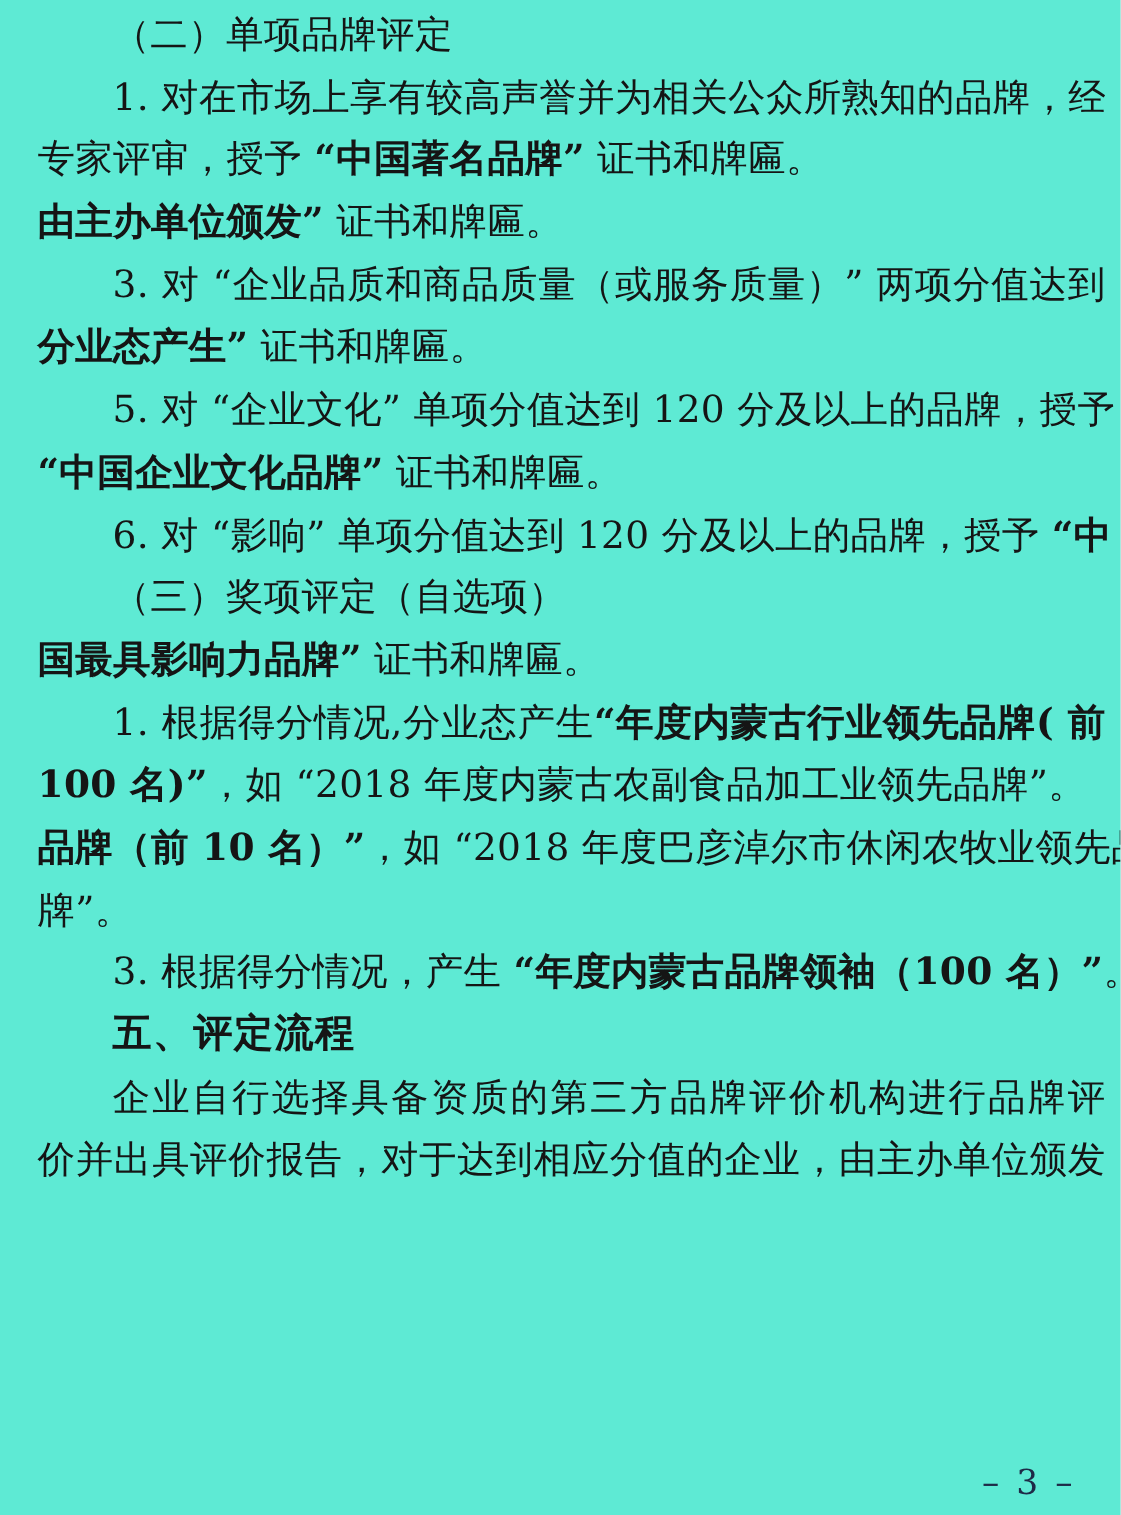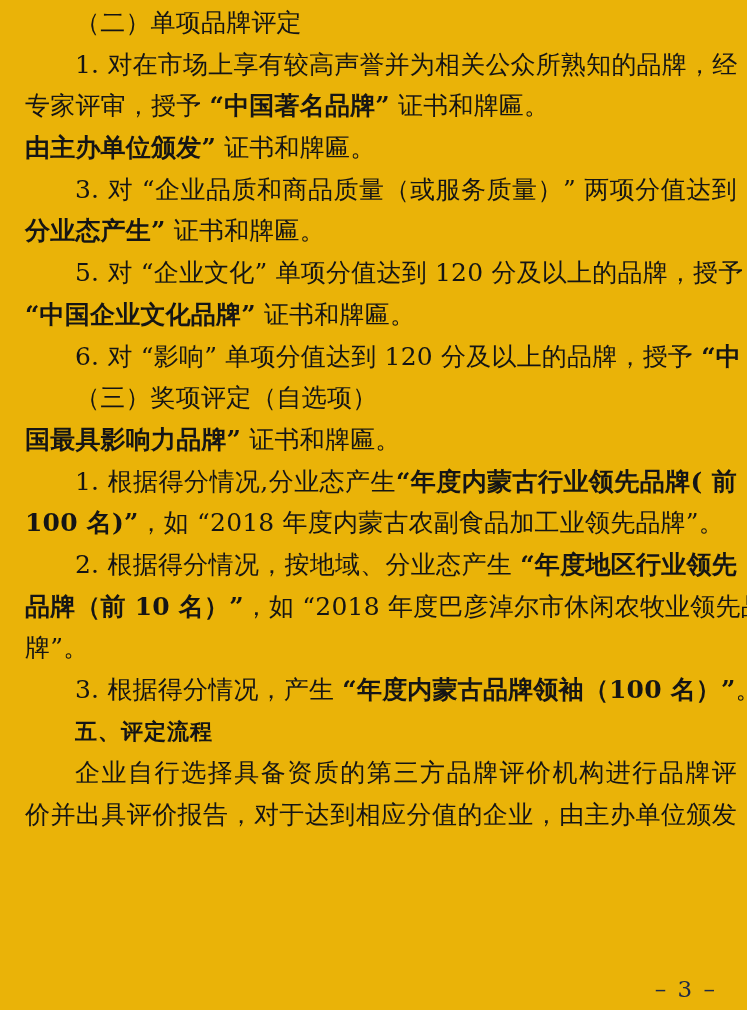--- a/index.html
+++ b/index.html
@@ -1,20 +1,20 @@
 <!DOCTYPE html>
 <html lang="zh"><head>
 <meta charset="utf-8">
 <style>
   html, body { margin: 0; padding: 0; background: #e8e8e8; }
   .page {
     position: relative;
     width: 747px;
     height: 1010px;
-    background: #eab308;
+    background: #5eead4;
     overflow: hidden;
     font-family: "DejaVu Serif", serif;
     color: #151515;
   }
   .doc-body {
     position: absolute;
     top: 2px;
     left: 25px;
     width: 712px;
   }
@@ -30,21 +30,21 @@
   .line.fill {
     text-align: justify;
     text-align-last: justify;
     text-justify: inter-character;
   }
   .line .seg { font-weight: 400; }
   .line .seg.bold { font-weight: 700; }
   .line.hei {
     font-family: "DejaVu Sans", sans-serif;
     font-weight: 700;
-    font-size: 22px;
+    font-size: 26px;
     letter-spacing: 1px;
   }
   .page-number {
     position: absolute;
     top: 976px;
     right: 30px;
     font-size: 23px;
     letter-spacing: 2px;
     color: #1e2a47;
     font-family: "DejaVu Serif", serif;
@@ -61,21 +61,20 @@
       <div class="line"><span class="seg bold">由主办单位颁发”</span><span class="seg"> 证书和牌匾。</span></div>
       <div class="line indent fill"><span class="seg">3. 对 “企业品质和商品质量（或服务质量）” 两项分值达到</span></div>
       <div class="line"><span class="seg bold">分业态产生”</span><span class="seg"> 证书和牌匾。</span></div>
       <div class="line indent fill"><span class="seg">5. 对 “企业文化” 单项分值达到 120 分及以上的品牌，授予</span></div>
       <div class="line"><span class="seg bold">“中国企业文化品牌”</span><span class="seg"> 证书和牌匾。</span></div>
       <div class="line indent fill"><span class="seg">6. 对 “影响” 单项分值达到 120 分及以上的品牌，授予 </span><span class="seg bold">“中</span></div>
       <div class="line indent"><span class="seg">（三）奖项评定（自选项）</span></div>
       <div class="line"><span class="seg bold">国最具影响力品牌”</span><span class="seg"> 证书和牌匾。</span></div>
       <div class="line indent fill"><span class="seg">1. 根据得分情况,分业态产生</span><span class="seg bold">“年度内蒙古行业领先品牌( 前</span></div>
       <div class="line"><span class="seg bold">100 名)”</span><span class="seg">，如 “2018 年度内蒙古农副食品加工业领先品牌”。</span></div>
-      <div class="line indent fill"><span class="seg">2. 根据得分情况，按地域、分业态产生 </span><span class="seg bold">“年度地区行业领先</span></div>
       <div class="line fill"><span class="seg bold">品牌（前 10 名）”</span><span class="seg">，如 “2018 年度巴彦淖尔市休闲农牧业领先品</span></div>
       <div class="line"><span class="seg">牌”。</span></div>
       <div class="line indent"><span class="seg">3. 根据得分情况，产生 </span><span class="seg bold">“年度内蒙古品牌领袖（100 名）”</span><span class="seg">。</span></div>
       <div class="line indent hei"><span class="seg bold">五、评定流程</span></div>
       <div class="line indent fill"><span class="seg">企业自行选择具备资质的第三方品牌评价机构进行品牌评</span></div>
       <div class="line fill"><span class="seg">价并出具评价报告，对于达到相应分值的企业，由主办单位颁发</span></div>
     </div>
   <div class="page-number">– 3 –</div>
 </div>
 

